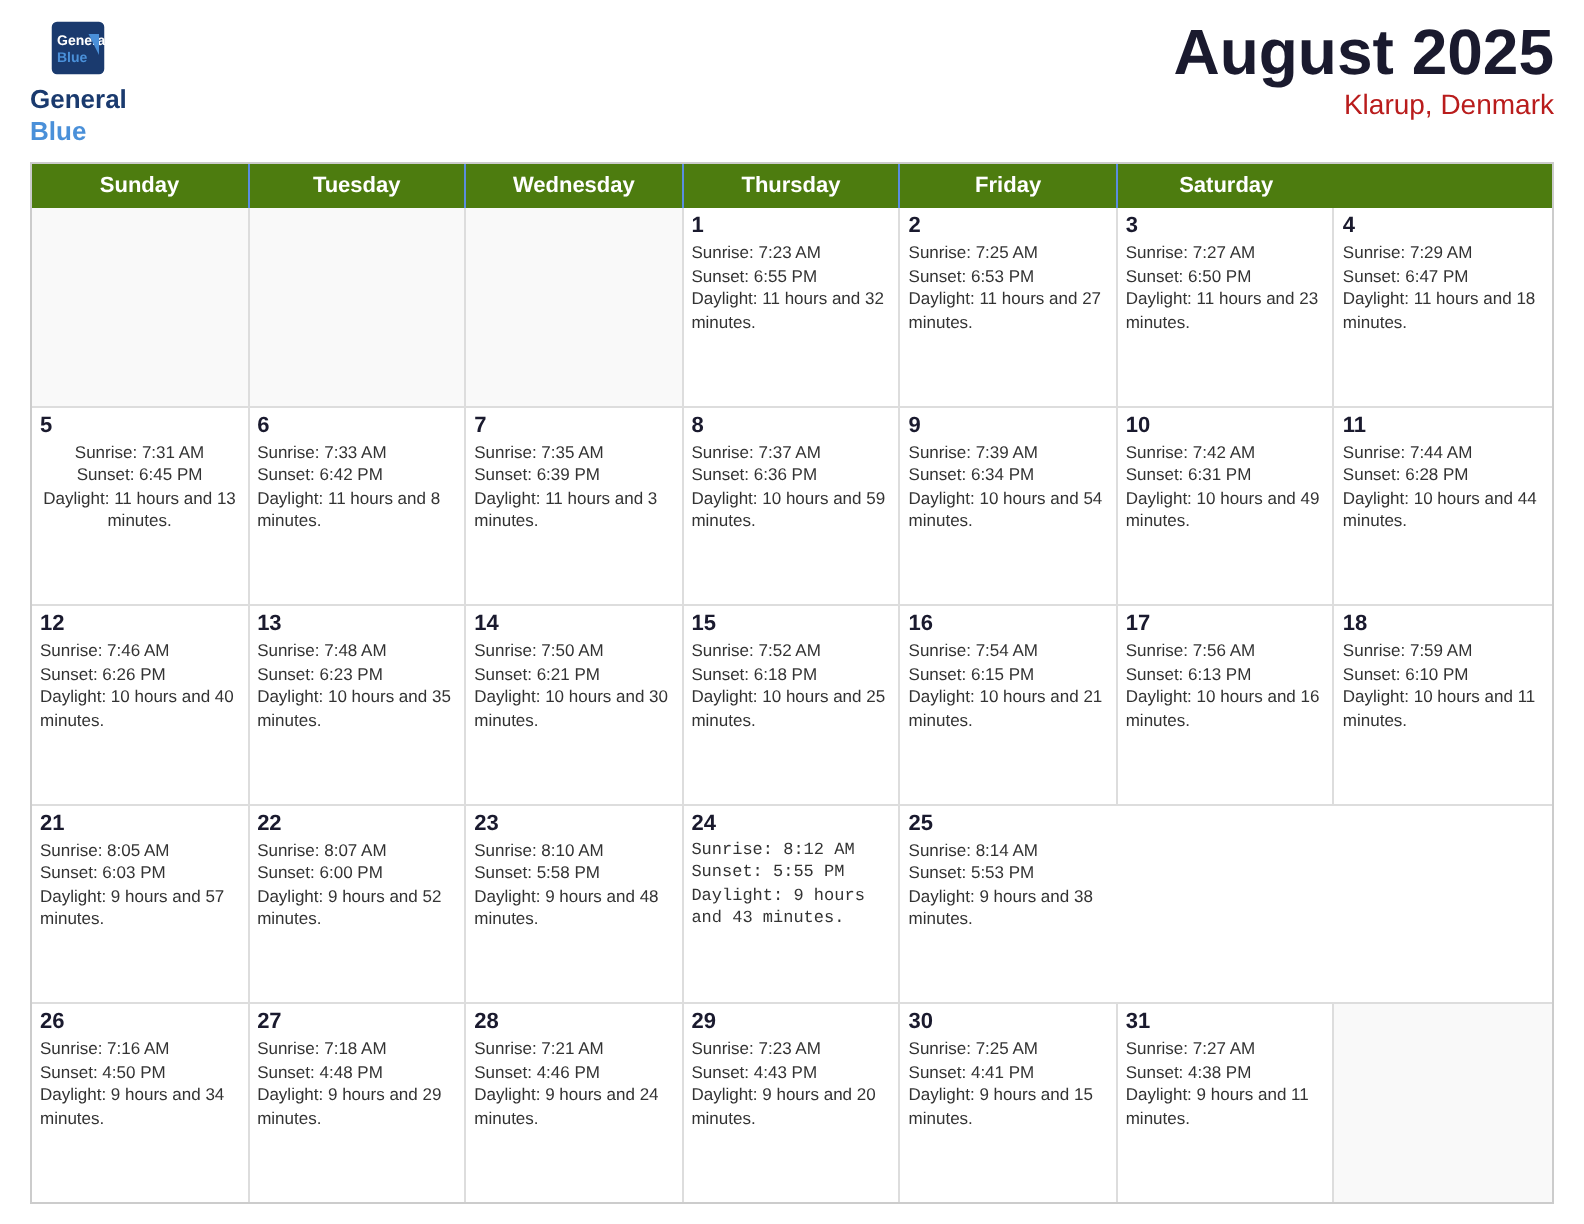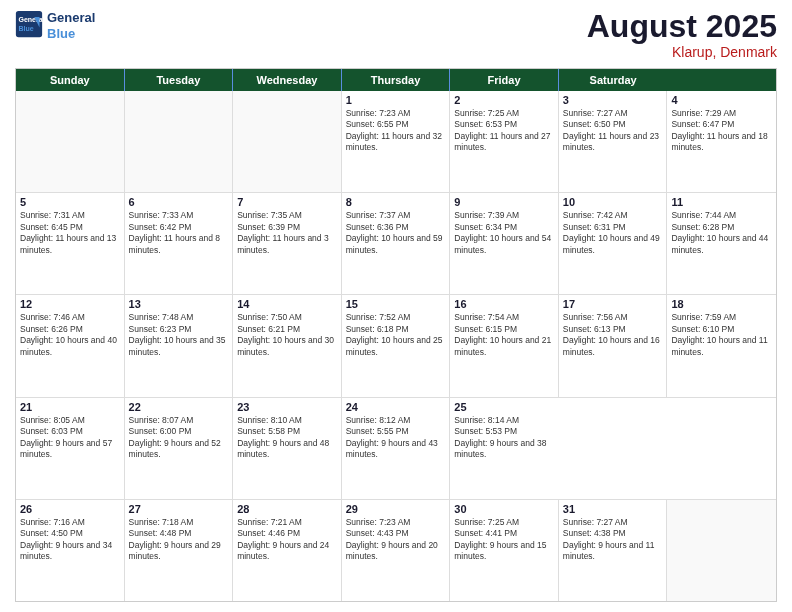--- a/index.html
+++ b/index.html
@@ -18,21 +18,23 @@
       flex-direction: column;
     }
     .header {
       display: flex;
       justify-content: space-between;
       align-items: flex-start;
       margin-bottom: 8px;
     }
     .logo {
       display: flex;
+      align-items: center;
       gap: 4px;
+      flex-direction: column;
     }
     .logo-icon {
       width: 28px;
       height: 28px;
     }
     .title-area {
       text-align: right;
     }
     .month-title {
       font-size: 32px;
@@ -47,21 +49,21 @@
     }
     .calendar {
       flex: 1;
       display: flex;
       flex-direction: column;
       border: 1px solid #ccc;
     }
     .cal-header {
       display: grid;
       grid-template-columns: repeat(7, 1fr);
-      background: #14532d;
+      background: #4d7c0f;
     }
     .cal-header-cell {
       color: #fff;
       font-size: 11px;
       font-weight: bold;
       text-align: center;
       padding: 5px 2px;
       border-right: 1px solid #5a8ddf;
     }
     .cal-header-cell:last-child {
@@ -165,21 +167,21 @@
           <div class="cal-cell">
             <div class="day-num">4</div>
             <div class="cell-text" style="white-space: pre-line;">Sunrise: 7:29 AM
 Sunset: 6:47 PM
 Daylight: 11 hours and 18 minutes.</div>
           </div>
         </div>
         <div class="cal-row">
           <div class="cal-cell">
             <div class="day-num">5</div>
-            <div class="cell-text" style="white-space: pre-line;">Sunrise: 7:31 AM
+            <div class="cell-text" style="white-space: pre-line; text-align: center;">Sunrise: 7:31 AM
 Sunset: 6:45 PM
 Daylight: 11 hours and 13 minutes.</div>
           </div>
           <div class="cal-cell">
             <div class="day-num">6</div>
             <div class="cell-text" style="white-space: pre-line;">Sunrise: 7:33 AM
 Sunset: 6:42 PM
 Daylight: 11 hours and 8 minutes.</div>
           </div>
           <div class="cal-cell">
@@ -271,21 +273,21 @@
 Daylight: 9 hours and 52 minutes.</div>
           </div>
           <div class="cal-cell">
             <div class="day-num">23</div>
             <div class="cell-text" style="white-space: pre-line;">Sunrise: 8:10 AM
 Sunset: 5:58 PM
 Daylight: 9 hours and 48 minutes.</div>
           </div>
           <div class="cal-cell">
             <div class="day-num">24</div>
-            <div class="cell-text" style="white-space: pre-line;">Sunrise: 8:12 AM
+            <div class="cell-text" style="white-space: pre-line; font-family: Liberation Mono, monospace;">Sunrise: 8:12 AM
 Sunset: 5:55 PM
 Daylight: 9 hours and 43 minutes.</div>
           </div>
           <div class="cal-cell">
             <div class="day-num">25</div>
             <div class="cell-text" style="white-space: pre-line;">Sunrise: 8:14 AM
 Sunset: 5:53 PM
 Daylight: 9 hours and 38 minutes.</div>
           </div>
         </div>

